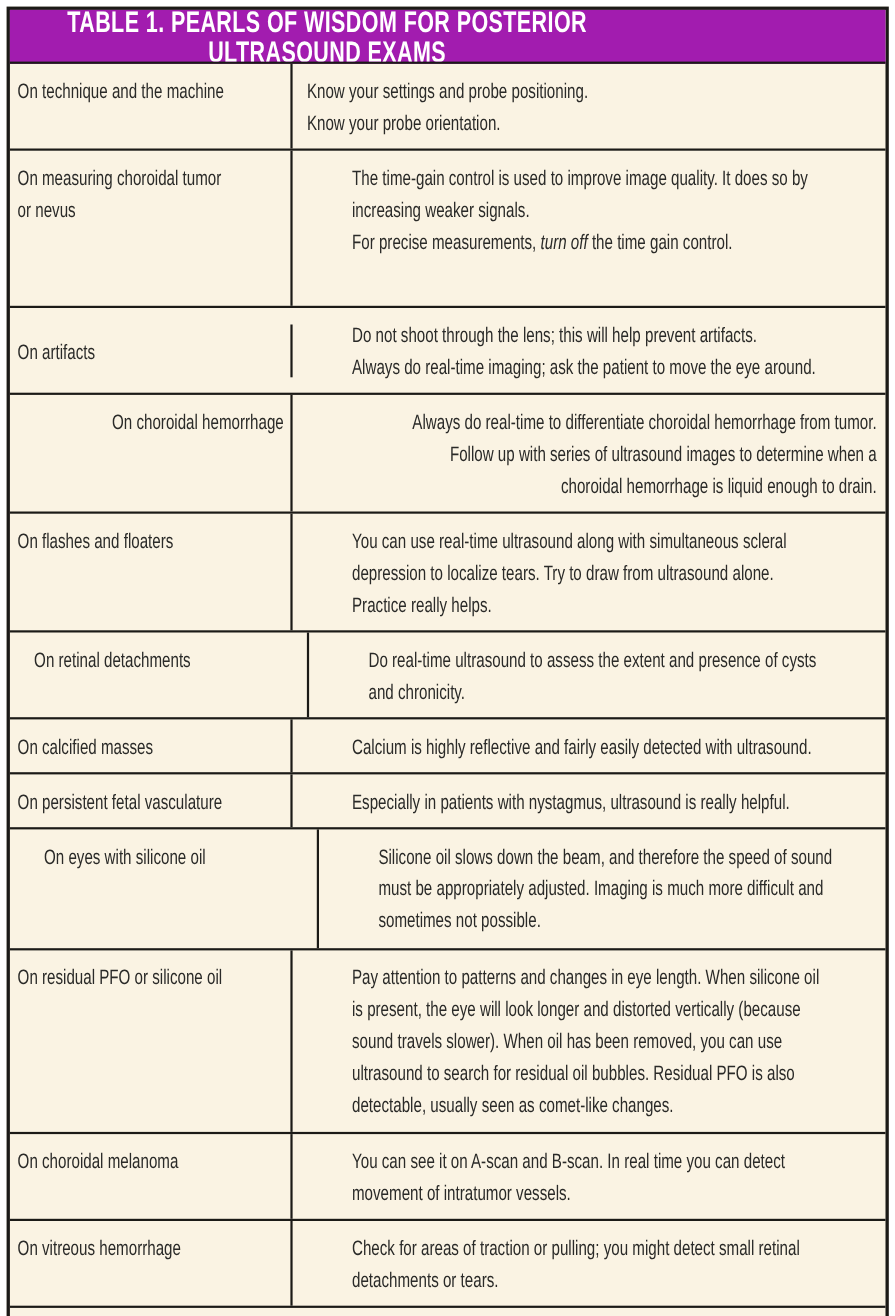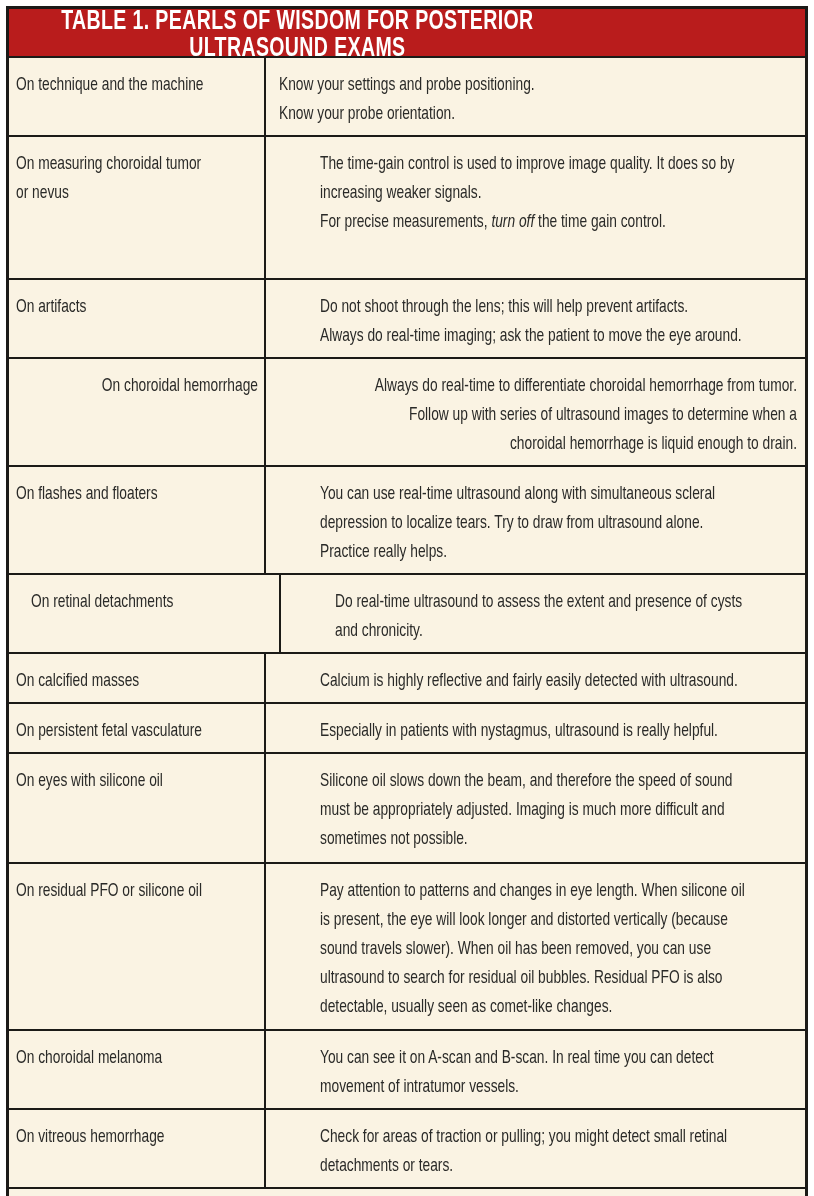--- a/index.html
+++ b/index.html
@@ -9,21 +9,21 @@
     box-sizing: border-box;
     width: 802px;
     margin: 6px;
     border: 3px solid #1b1a17;
     background: #faf3e3;
   }
 
   .table-header {
     box-sizing: border-box;
     height: 49px;
-    background: #b91c1c;
+    background: #a21caf;
     border-bottom: 2px solid #1b1a17;
     display: flex;
     align-items: center;
     justify-content: center;
     overflow: hidden;
   }
   .table-header .condense {
     color: #ffffff;
     font-weight: bold;
     font-size: 27px;
@@ -71,27 +71,27 @@
     border-top: 2px solid #1b1a17;
     padding: 10px 8px 9px 7px;
     min-height: 48px;
     box-sizing: border-box;
     overflow: hidden;
   }
 
   
   .h-r0  { min-height: 76px; }
   .h-r1  { min-height: 141px; }
-  .h-r2  { min-height: 66px; }
+  .h-r2  { min-height: 66px; align-items: center; }
   .h-r3  { min-height: 103px; text-align: right; }
   .h-r4  { min-height: 103px; }
   .h-r5  { min-height: 70px; padding-left: 15px; }
   .h-r6  { min-height: 43px; }
   .h-r7  { min-height: 44px; }
-  .h-r8  { min-height: 108px; }
+  .h-r8  { min-height: 108px; padding-left: 24px; }
   .h-r9  { min-height: 165px; }
   .h-r10 { min-height: 66px; }
   .h-r11 { min-height: 73px; }
 </style>
 </head>
 <body>
 
 <div class="table-frame">
 
   <div class="table-header">

